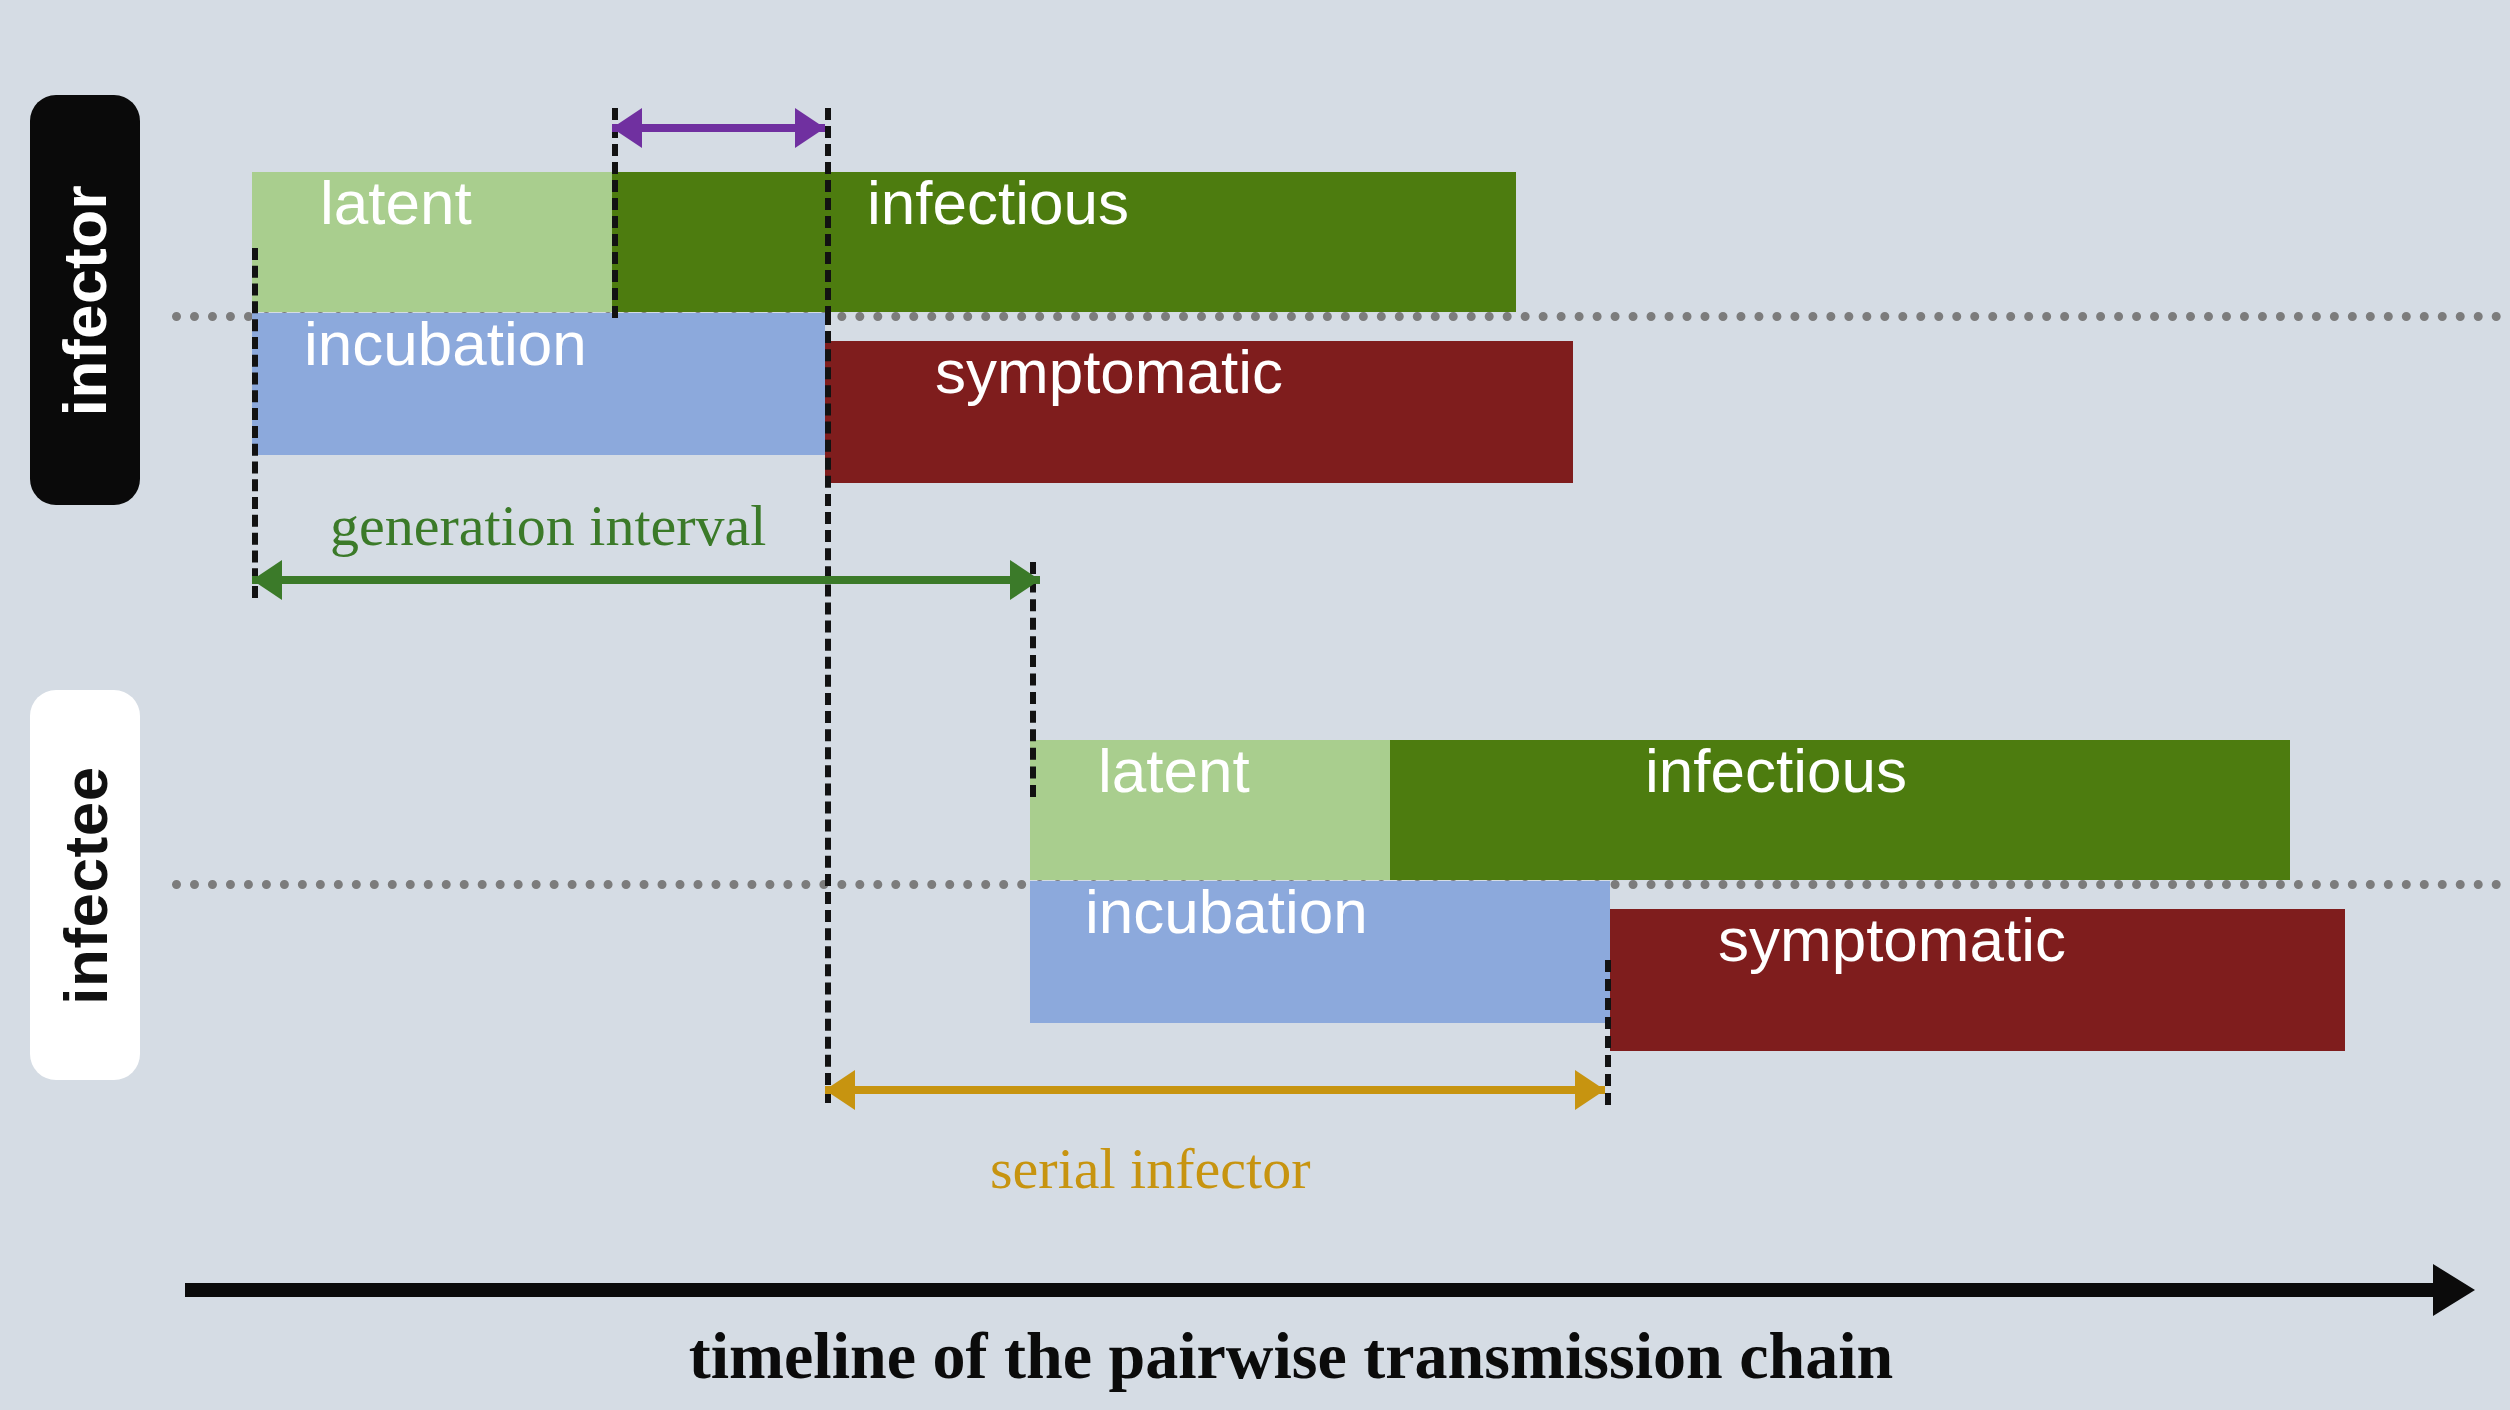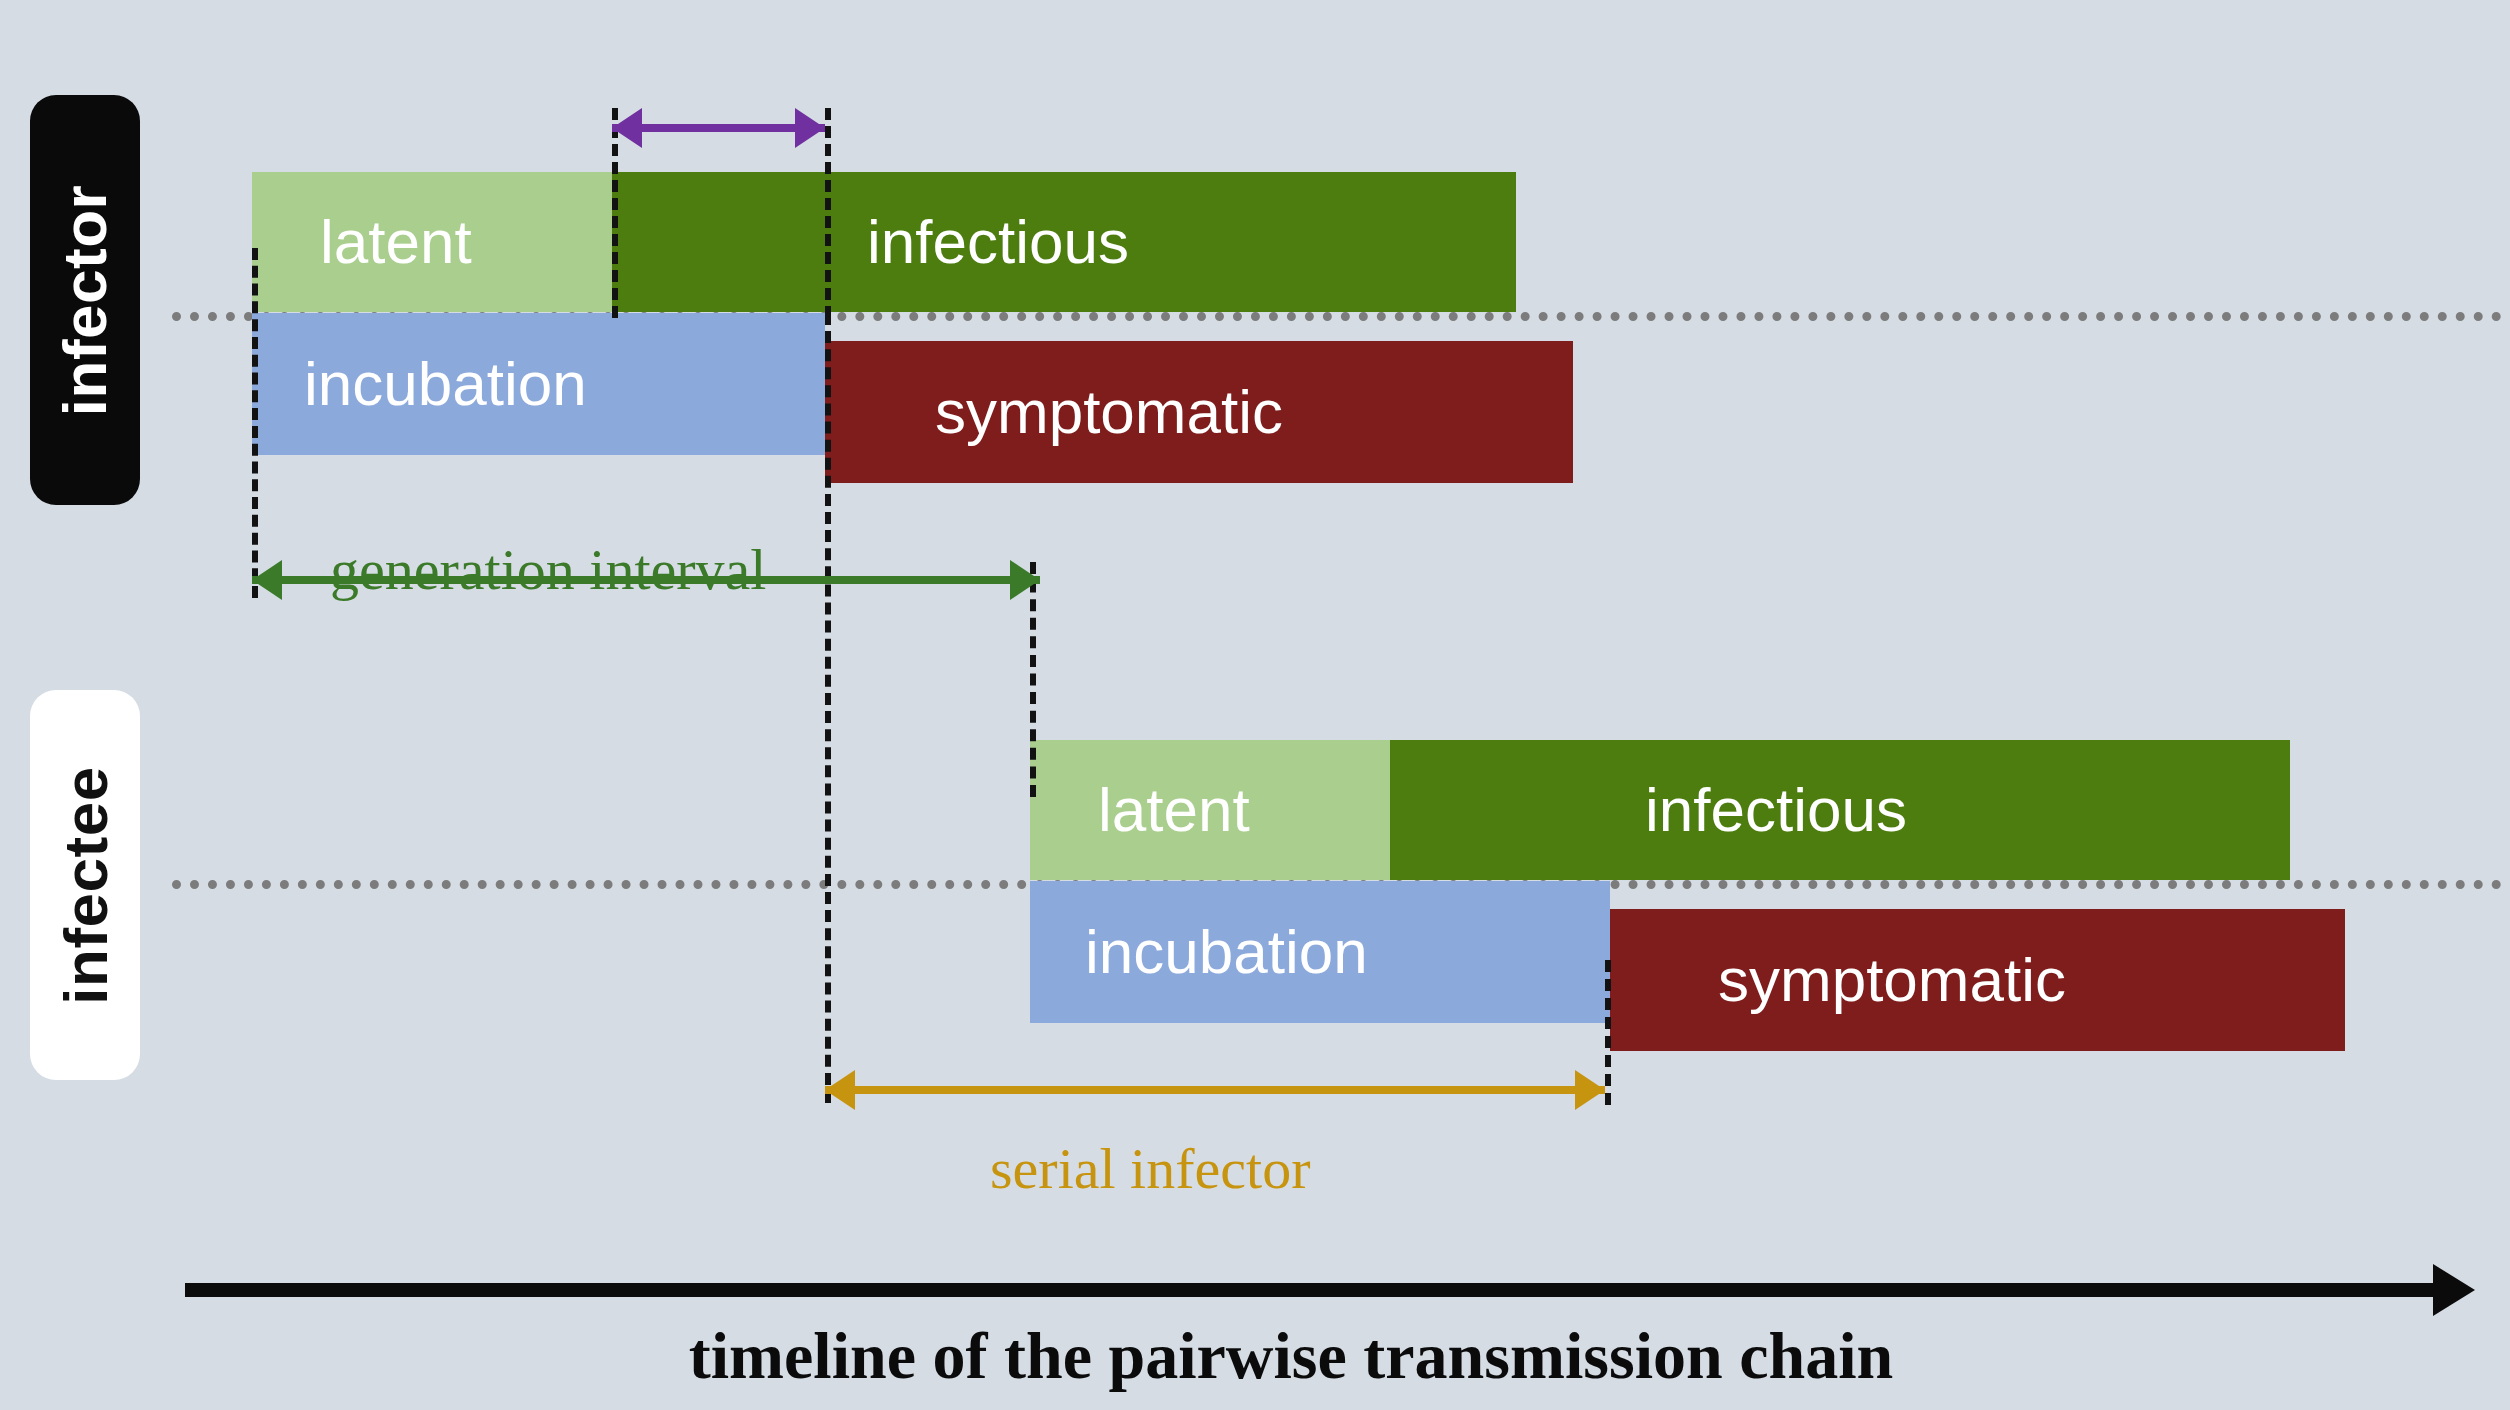--- a/index.html
+++ b/index.html
@@ -27,21 +27,21 @@
     font-family:"Liberation Sans", sans-serif;
   }
   #role-infector{left:30px;top:95px;width:110px;height:410px;background:#0a0a0a;}
   #role-infector .role-text{color:#ffffff;}
   #role-infectee{left:30px;top:690px;width:110px;height:390px;background:#ffffff;}
   #role-infectee .role-text{color:#111111;}
 
   
   .bar{
     position:absolute;
-    display:flex;align-items:center;
+    display:flex;
     box-sizing:border-box;
   }
   .bar .bar-label{
     color:#ffffff;
     font-size:62px;
     font-family:"Liberation Sans", sans-serif;
     white-space:nowrap;
     line-height:1;
   }
   .bar.green{background:#a9ce8e;}
@@ -150,21 +150,21 @@
   <div class="vline" style="left:1030px;top:562px;height:235px;"></div>
 
   <div class="vline" style="left:1605px;top:960px;height:145px;"></div>
 
   <div class="arrow-line" id="arrow-presymptomatic" style="left:612px;top:128px;width:213px;">
     <div class="arrow-shaft" style="width:213px;background:#7030a0;"></div>
     <div class="head left" style="border-right-color:#7030a0;"></div>
     <div class="head right" style="border-left-color:#7030a0;"></div>
   </div>
 
-  <div class="arrow-label" id="label-generation" style="left:330px;top:492px;color:#3b7a29;margin-top:44px;">generation interval</div>
+  <div class="arrow-label" id="label-generation" style="left:330px;top:492px;color:#3b7a29;">generation interval</div>
   <div class="arrow-line" id="arrow-generation" style="left:252px;top:580px;width:788px;">
     <div class="arrow-shaft" style="width:788px;background:#3b7a29;"></div>
     <div class="head left" style="border-right-color:#3b7a29;"></div>
     <div class="head right" style="border-left-color:#3b7a29;"></div>
   </div>
 
   <div class="arrow-line" id="arrow-serial" style="left:825px;top:1090px;width:780px;">
     <div class="arrow-shaft" style="width:780px;background:#c79410;"></div>
     <div class="head left" style="border-right-color:#c79410;"></div>
     <div class="head right" style="border-left-color:#c79410;"></div>

